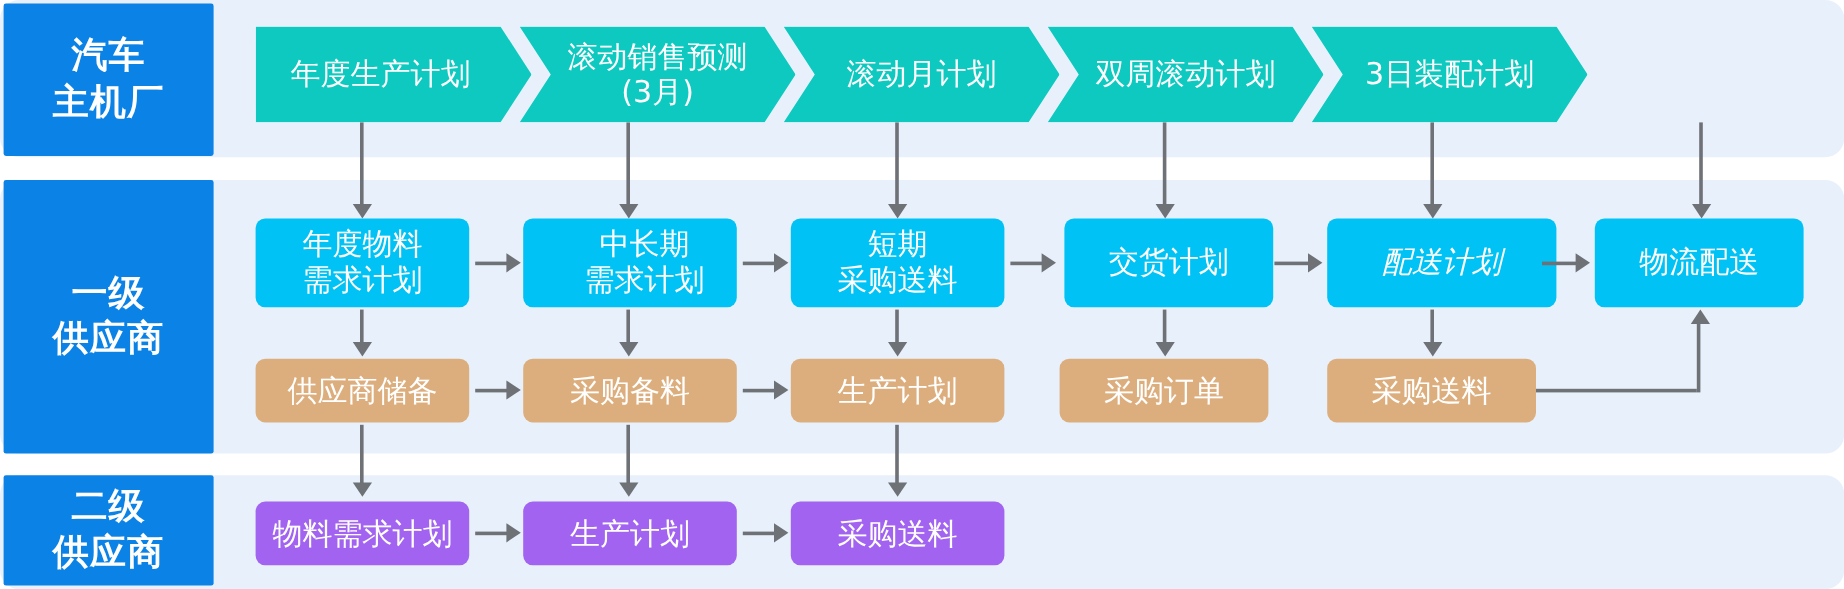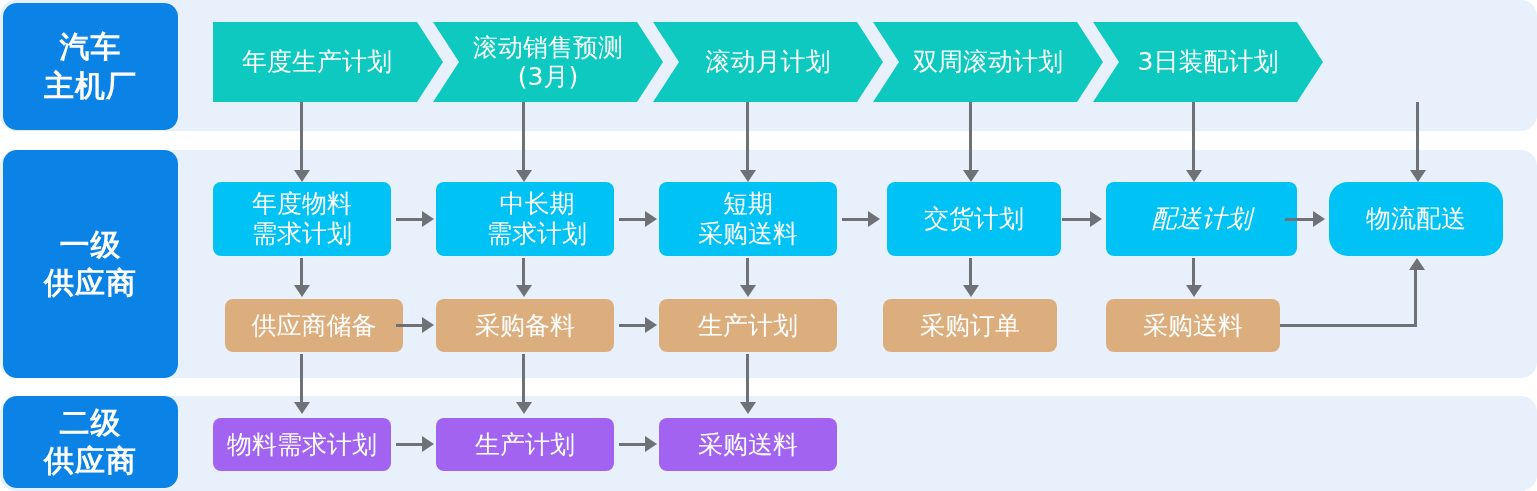--- a/index.html
+++ b/index.html
@@ -13,21 +13,21 @@
 
   
   .band{position:absolute;background:#e8f1fb;border-radius:16px;}
   #band-1{left:0;top:0;width:1537px;height:131px;}
   #band-2{left:0;top:150px;width:1537px;height:228px;}
   #band-3{left:0;top:396px;width:1537px;height:95px;}
 
   
   .lane-label{
     position:absolute;left:3px;width:175px;
-    background:#0b82e6;border-radius:14px;
+    background:#0b82e6;border-radius:2px;
     color:#fff;font-weight:bold;font-size:30px;line-height:1.28;
     display:flex;align-items:center;justify-content:center;text-align:center;
     letter-spacing:1px;
   }
   #lane-0{top:3px;height:127px;}
   #lane-1{top:150px;height:228px;}
   #lane-2{top:396px;height:92px;}
   .lane-label span{display:block;white-space:pre-line;}
 
   
@@ -146,21 +146,21 @@
   <div class="node cyan" style="left:659px;top:182px;width:178px;height:74px;">
     <span>短期
 采购送料</span>
   </div>
   <div class="node cyan" style="left:887px;top:182px;width:174px;height:74px;">
     <span>交货计划</span>
   </div>
   <div class="node cyan" style="left:1106px;top:182px;width:191px;height:74px;font-style:italic;">
     <span>配送计划</span>
   </div>
-  <div class="node cyan" style="left:1329px;top:182px;width:174px;height:74px;border-radius:19px;">
+  <div class="node cyan" style="left:1329px;top:182px;width:174px;height:74px;">
     <span>物流配送</span>
   </div>
 
   <div class="hline" style="left:396px;top:218px;width:28px;"></div>
   <div class="arrow-right" style="left:422px;top:211px;"></div>
 
   <div class="hline" style="left:619px;top:218px;width:28px;"></div>
   <div class="arrow-right" style="left:645px;top:211px;"></div>
 
   <div class="hline" style="left:842px;top:218px;width:28px;"></div>
@@ -180,21 +180,21 @@
 
   <div class="vline" style="left:746px;top:258px;height:29px;"></div>
   <div class="arrow-down" style="left:740px;top:285px;"></div>
 
   <div class="vline" style="left:969px;top:258px;height:29px;"></div>
   <div class="arrow-down" style="left:963px;top:285px;"></div>
 
   <div class="vline" style="left:1192px;top:258px;height:29px;"></div>
   <div class="arrow-down" style="left:1186px;top:285px;"></div>
 
-  <div class="node tan" style="left:213px;top:299px;width:178px;height:53px;margin-left:12px;">
+  <div class="node tan" style="left:213px;top:299px;width:178px;height:53px;">
     <span>供应商储备</span>
   </div>
   <div class="node tan" style="left:436px;top:299px;width:178px;height:53px;">
     <span>采购备料</span>
   </div>
   <div class="node tan" style="left:659px;top:299px;width:178px;height:53px;">
     <span>生产计划</span>
   </div>
   <div class="node tan" style="left:883px;top:299px;width:174px;height:53px;">
     <span>采购订单</span>

